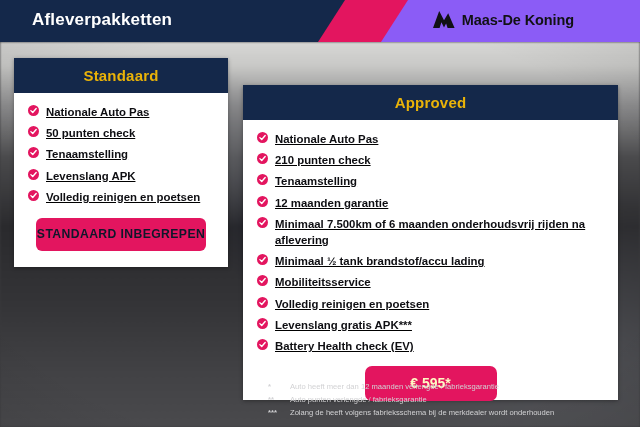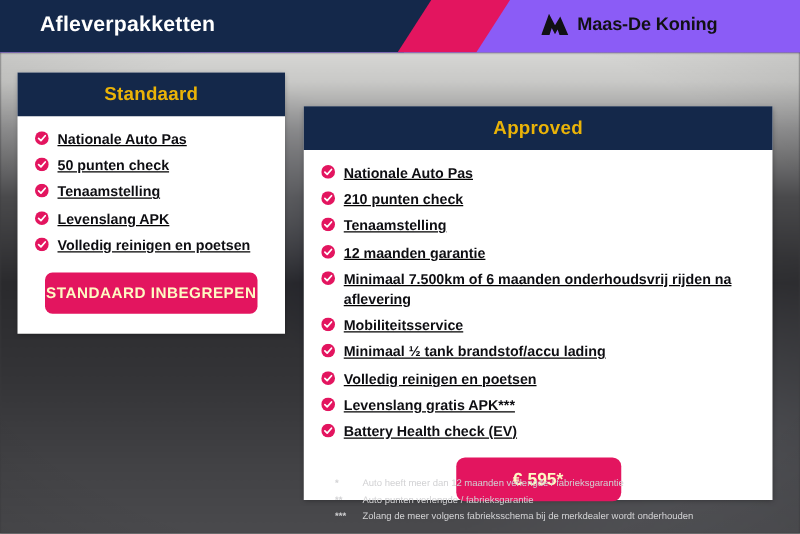--- a/index.html
+++ b/index.html
@@ -91,21 +91,21 @@
     color: #0e0e12;
     font-size: 11.4px; font-weight: bold; line-height: 1.42;
   }
 
   
   .std-btn {
     display: block;
     margin: 13px 8px 0 8px;
     background: #e3155f;
     border: none; border-radius: 6px;
-    color: #fef9c3;
+    color: #0f172a;
     font-family: "Liberation Sans", sans-serif;
     font-size: 12.2px; font-weight: bold; letter-spacing: .4px;
     padding: 9px 0 10px 0;
     width: calc(100% - 16px);
     text-align: center;
     cursor: pointer;
   }
 
   
   .price-row {
@@ -240,28 +240,28 @@
               <circle cx="8" cy="8" r="8" fill="#e3155f"></circle>
               <path d="M4.2 8.2 L6.9 10.9 L11.9 5.2" stroke="#ffffff" stroke-width="2" fill="none" stroke-linecap="round" stroke-linejoin="round"></path>
             </svg>
           <span class="feature-text">Minimaal 7.500km of 6 maanden onderhoudsvrij rijden na aflevering</span>
         </li>
         <li>
           <svg class="check-icon" width="11" height="11" viewBox="0 0 16 16">
               <circle cx="8" cy="8" r="8" fill="#e3155f"></circle>
               <path d="M4.2 8.2 L6.9 10.9 L11.9 5.2" stroke="#ffffff" stroke-width="2" fill="none" stroke-linecap="round" stroke-linejoin="round"></path>
             </svg>
+          <span class="feature-text">Minimaal ½ tank brandstof/accu lading</span>
+        </li>
+        <li>
+          <svg class="check-icon" width="11" height="11" viewBox="0 0 16 16">
+              <circle cx="8" cy="8" r="8" fill="#e3155f"></circle>
+              <path d="M4.2 8.2 L6.9 10.9 L11.9 5.2" stroke="#ffffff" stroke-width="2" fill="none" stroke-linecap="round" stroke-linejoin="round"></path>
+            </svg>
           <span class="feature-text">Mobiliteitsservice</span>
-        </li>
-        <li>
-          <svg class="check-icon" width="11" height="11" viewBox="0 0 16 16">
-              <circle cx="8" cy="8" r="8" fill="#e3155f"></circle>
-              <path d="M4.2 8.2 L6.9 10.9 L11.9 5.2" stroke="#ffffff" stroke-width="2" fill="none" stroke-linecap="round" stroke-linejoin="round"></path>
-            </svg>
-          <span class="feature-text">Minimaal ½ tank brandstof/accu lading</span>
         </li>
         <li>
           <svg class="check-icon" width="11" height="11" viewBox="0 0 16 16">
               <circle cx="8" cy="8" r="8" fill="#e3155f"></circle>
               <path d="M4.2 8.2 L6.9 10.9 L11.9 5.2" stroke="#ffffff" stroke-width="2" fill="none" stroke-linecap="round" stroke-linejoin="round"></path>
             </svg>
           <span class="feature-text">Volledig reinigen en poetsen</span>
         </li>
         <li>
           <svg class="check-icon" width="11" height="11" viewBox="0 0 16 16">
@@ -289,17 +289,17 @@
     <div class="footnote-row">
       <span class="fn-mark">*</span>
       <span class="fn-text">Auto heeft meer dan 12 maanden verlengde / fabrieksgarantie</span>
     </div>
     <div class="footnote-row">
       <span class="fn-mark">**</span>
       <span class="fn-text">Auto punten verlengde / fabrieksgarantie</span>
     </div>
     <div class="footnote-row">
       <span class="fn-mark">***</span>
-      <span class="fn-text">Zolang de meer volgens fabrieksschema bij de merkdealer wordt onderhouden</span>
+      <span class="fn-text">Zolang de heeft volgens fabrieksschema bij de merkdealer wordt onderhouden</span>
     </div>
   </div>
 
 </div>
 
 </body></html>

